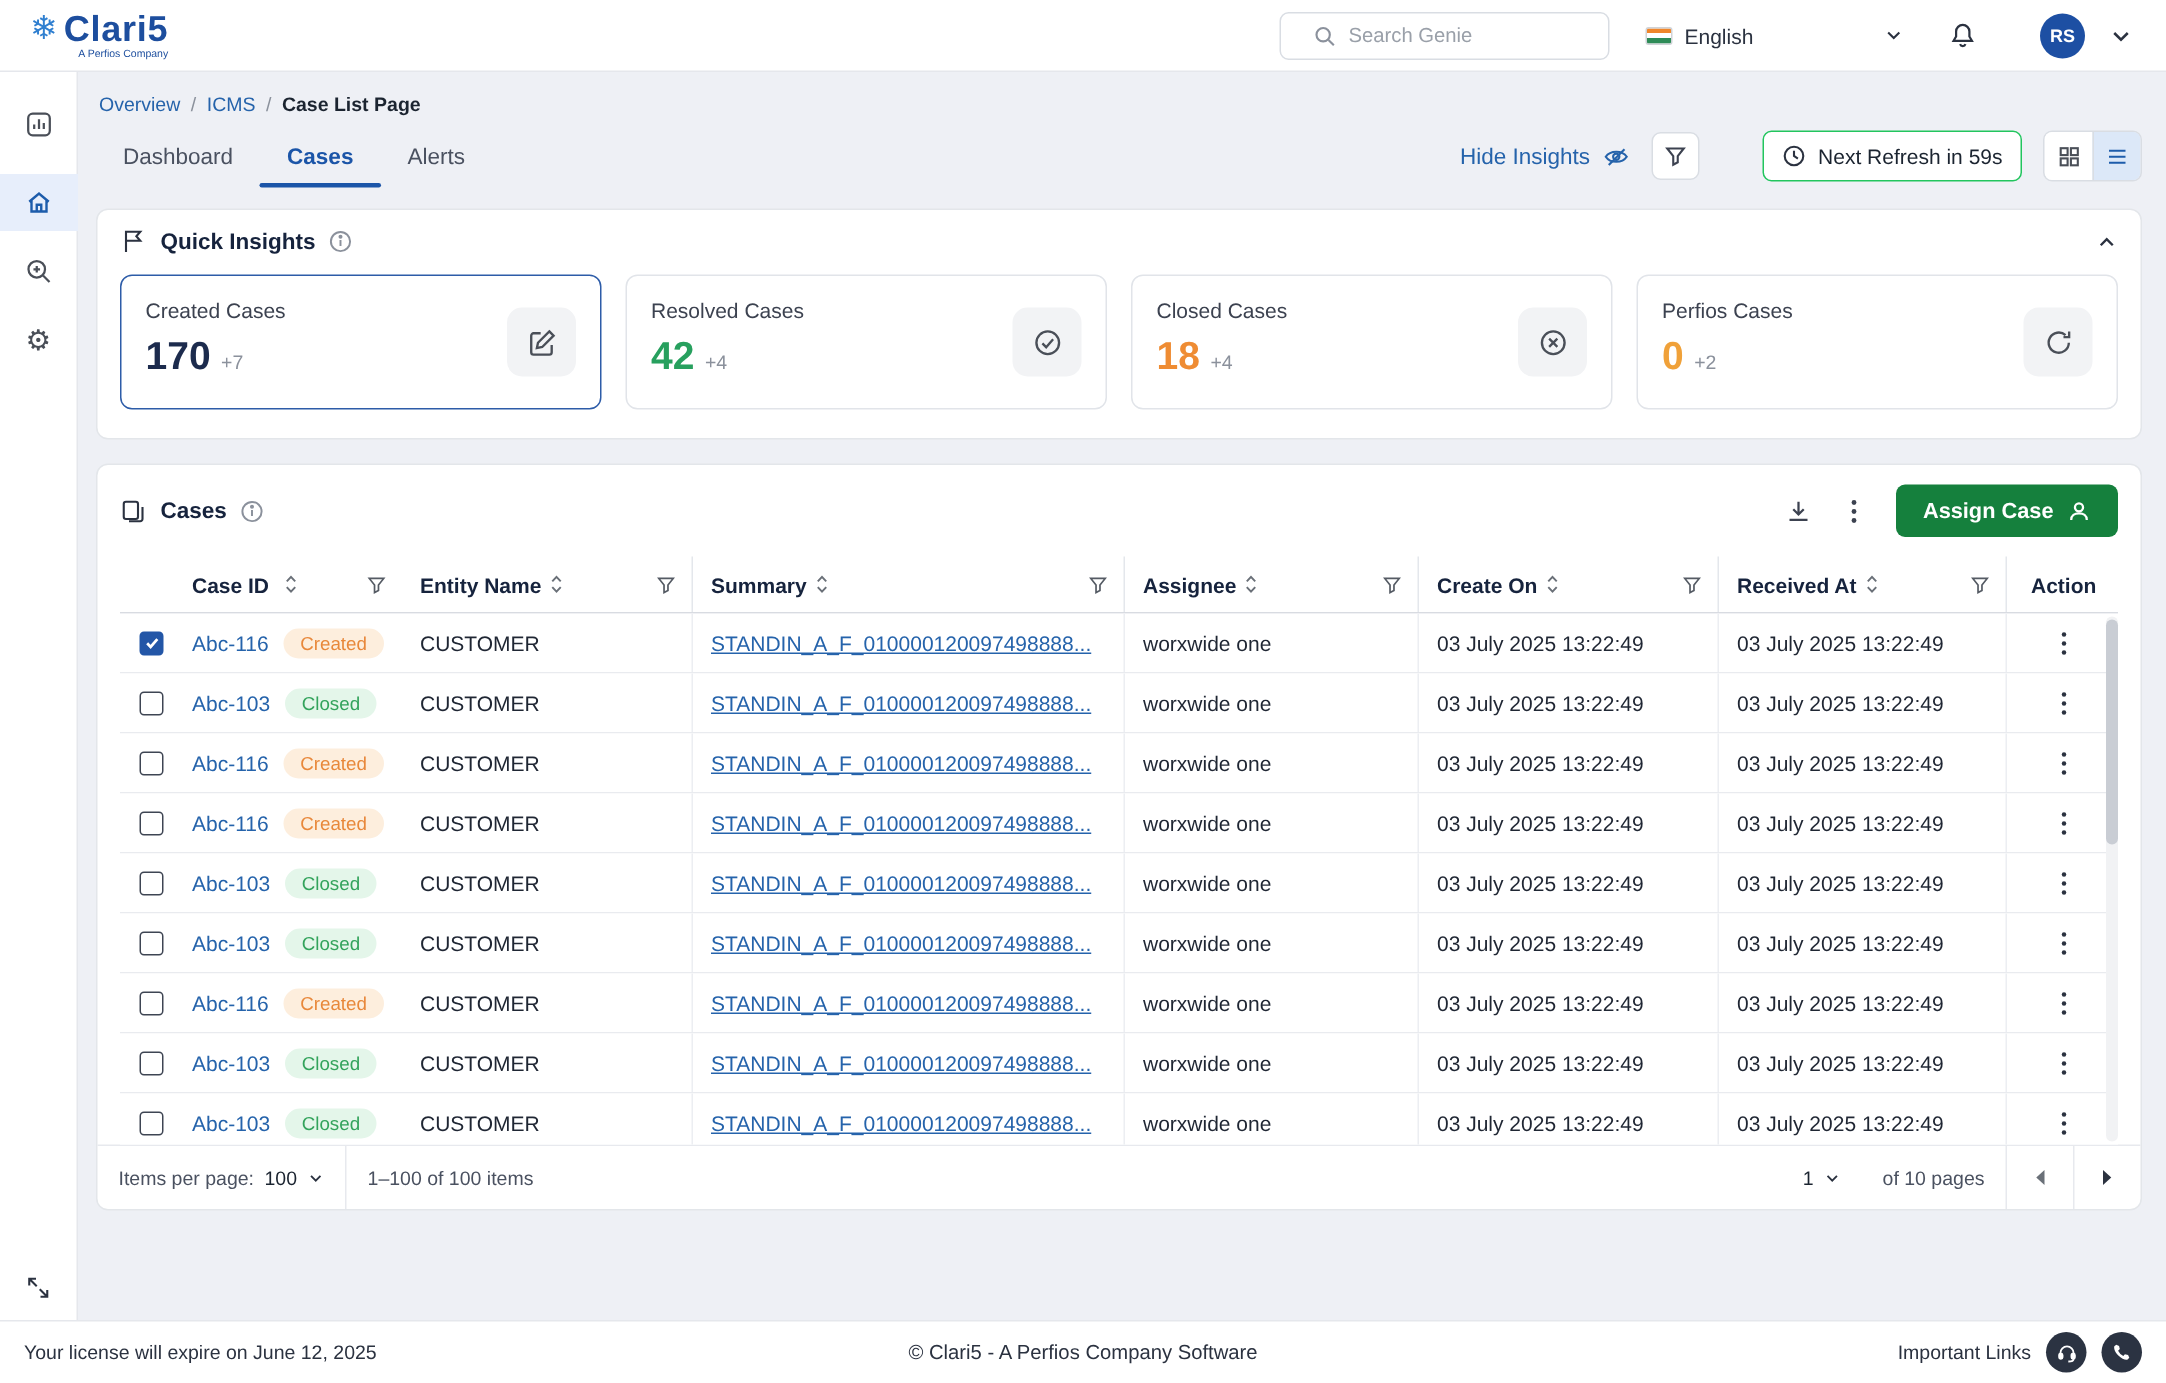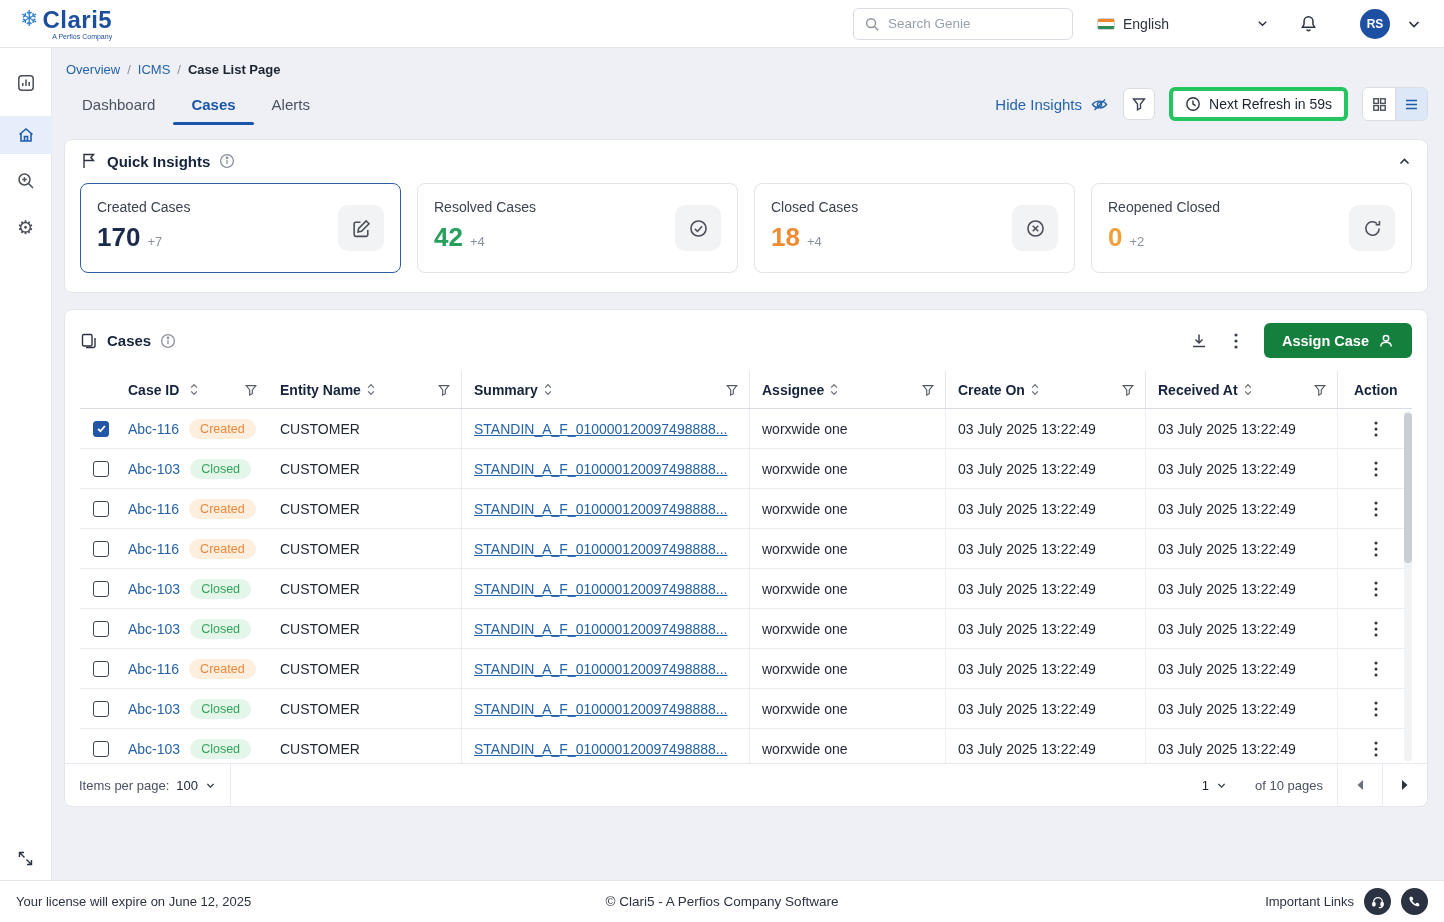--- a/index.html
+++ b/index.html
@@ -12,21 +12,21 @@
 
   
   .topbar { position:absolute; top:0; left:0; right:0; height:48px; background:#fff;
     border-bottom:1px solid #e5e7ec; display:flex; align-items:center; padding:0 22px 0 20px; z-index:10; }
   .logo { display:flex; align-items:flex-start; gap:4px; }
   .snowflake { font-size:22px; color:#2f7fd0; line-height:1; }
   .logo-text { display:flex; flex-direction:column; line-height:1; }
   .brand { font-size:24px; font-weight:bold; color:#1d4e9e; letter-spacing:.5px; }
   .brand-sub { font-size:7px; color:#1d4e9e; align-self:flex-end; margin-top:1px; }
   .search-box { margin-left:auto; width:220px; height:32px; border:1px solid #d9dde3; border-radius:6px;
-    display:flex; align-items:center; padding:0 10px; gap:8px; background:#fff; }
+    display:flex; align-items:center; padding:0 21px; gap:8px; background:#fff; }
   .search-box input { border:none; outline:none; font-size:13.5px; width:100%; color:#333;
     font-family:"Liberation Sans",sans-serif; background:transparent; }
   .search-box input::placeholder { color:#9aa0a9; }
   .lang { display:flex; align-items:center; gap:8px; width:172px; margin-left:24px; cursor:pointer; }
   .flag { width:18px; height:12px; border:1px solid #d0d3d8; border-radius:2px;
     background:linear-gradient(#f0862b 33%, #ffffff 33% 66%, #2e8b57 66%); }
   .lang-label { font-size:14px; color:#2b3240; }
   .lang .chev { margin-left:auto; }
   .bell { margin-left:30px; cursor:pointer; }
   .avatar { margin-left:42px; width:30px; height:30px; border-radius:50%; background:#1d4fa3; color:#fff;
@@ -51,22 +51,22 @@
   .bc-current { color:#1b2430; font-weight:bold; }
 
   .tabrow { display:flex; align-items:center; height:46px; margin-top:4px; }
   .tab { font-size:15px; color:#4a5160; padding:12px 18px; cursor:pointer; position:relative; }
   .tab.active { color:#1b55a8; font-weight:bold; }
   .tab.active::after { content:""; position:absolute; left:0; right:0; bottom:0; height:3px; background:#1b55a8; border-radius:2px; }
   .tab-right { margin-left:auto; display:flex; align-items:center; gap:14px; }
   .hide-insights { display:flex; align-items:center; gap:8px; color:#2563ab; font-size:15px; cursor:pointer; }
   .icon-btn { width:32px; height:32px; border:1px solid #d9dde3; border-radius:6px; background:#fff;
     display:flex; align-items:center; justify-content:center; cursor:pointer; }
-  .refresh-pill { height:34px; border:4px solid #22c55e; border-radius:6px; background:#fff; display:flex;
-    align-items:center; gap:8px; padding:0 12px; font-size:14px; color:#1b2430; cursor:pointer; }
+  .refresh-pill { height:34px; border:1px solid #22c55e; border-radius:6px; background:#fff; display:flex;
+    align-items:center; gap:8px; padding:0 12px; font-size:14px; color:#1b2430; cursor:pointer;margin-left:28px; }
   .view-group { display:flex; border:1px solid #d9dde3; border-radius:6px; overflow:hidden; }
   .view-btn { width:32px; height:32px; background:#fff; display:flex; align-items:center; justify-content:center; cursor:pointer; }
   .view-btn + .view-btn { border-left:1px solid #d9dde3; }
   .view-btn.active { background:#dce8f8; }
 
   
   .card { background:#fff; border:1px solid #e3e6ea; border-radius:8px; }
   .insights-card { margin-top:12px; padding:12px 15px 19px; }
   .card-head { display:flex; align-items:center; gap:9px; }
   .card-title { font-size:15px; font-weight:bold; color:#16233d; }
@@ -344,21 +344,21 @@
           <span class="stat-delta">+4</span>
         </div>
         <div class="stat-iconbox">
           <svg width="21" height="21" viewBox="0 0 20 20" fill="none" stroke="currentColor" stroke-width="1.5">
               <circle cx="10" cy="10" r="7.2"></circle>
               <path d="M7.4 7.4 l5.2 5.2 M12.6 7.4 l-5.2 5.2"></path>
             </svg>
         </div>
       </div>
       <div class="stat-card">
-        <div class="stat-label">Reopened Closed</div>
+        <div class="stat-label">Perfios Cases</div>
         <div class="stat-valrow">
           <span class="stat-value v-amber">0</span>
           <span class="stat-delta">+2</span>
         </div>
         <div class="stat-iconbox">
           <svg width="21" height="21" viewBox="0 0 20 20" fill="none" stroke="currentColor" stroke-width="1.5">
               <path d="M16.4 10 a6.4 6.4 0 1 1 -2.1-4.8"></path>
               <path d="M16.6 2.8 v3.6 h-3.6"></path>
             </svg>
         </div>
@@ -757,20 +757,23 @@
         <div class="pag-item">
           <span>Items per page:</span>
           <span class="pag-strong">100</span>
           <span>
             <svg width="11" height="11" viewBox="0 0 14 14" fill="none" stroke="#2b3240" stroke-width="1.6">
                 <path d="M3 5 l4 4 4-4"></path>
               </svg>
           </span>
         </div>
         <div class="pag-divider"></div>
+        <div class="pag-item">
+          <span>1–100 of 100 items</span>
+        </div>
       </div>
       <div class="pag-right">
         <div class="pag-item">
           <span class="pag-strong">1</span>
           <span>
             <svg width="11" height="11" viewBox="0 0 14 14" fill="none" stroke="#2b3240" stroke-width="1.6">
                 <path d="M3 5 l4 4 4-4"></path>
               </svg>
           </span>
         </div>

